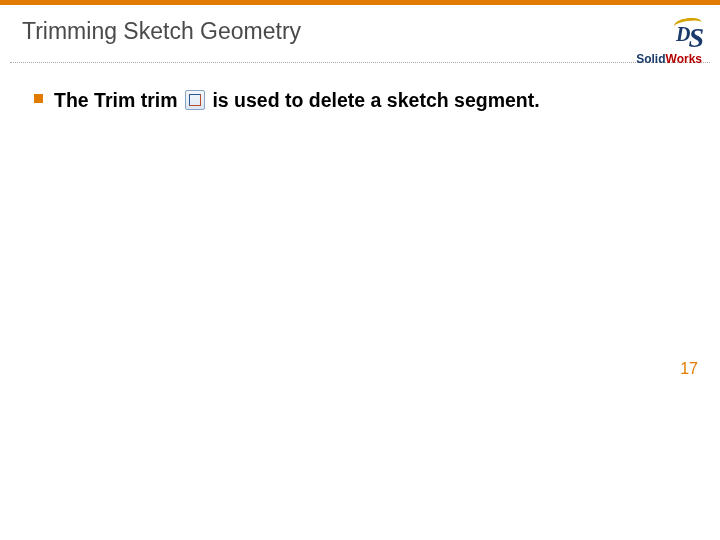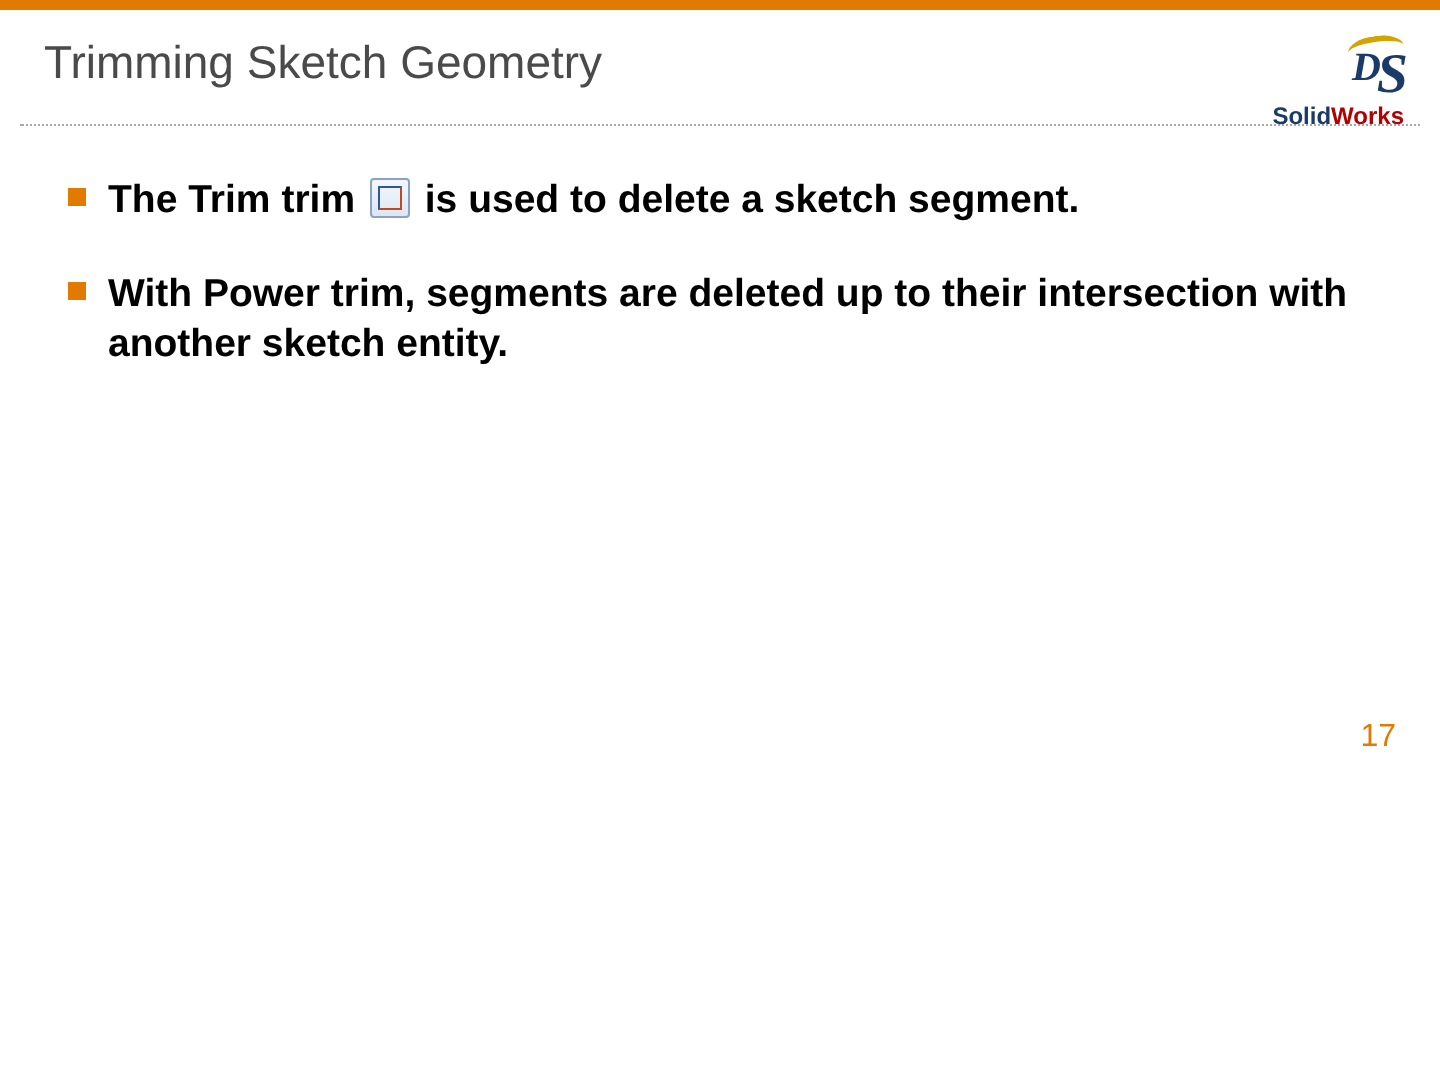--- a/index.html
+++ b/index.html
@@ -176,21 +176,20 @@
   </div>
 
   <div class="content">
     <ul class="bullets">
 
       <li>
         <span>The </span><span class="underline">Trim</span><span> trim </span><span class="icon-box icon-trim"></span><span> is used to delete a sketch segment.</span>
       </li>
 
 
-      <li>With Power trim, segments are deleted up to their intersection with another sketch entity.</li>
 
 
 
     </ul>
   </div>
 
   <div class="page-num">17</div>
 </div>
 
 </body></html>

